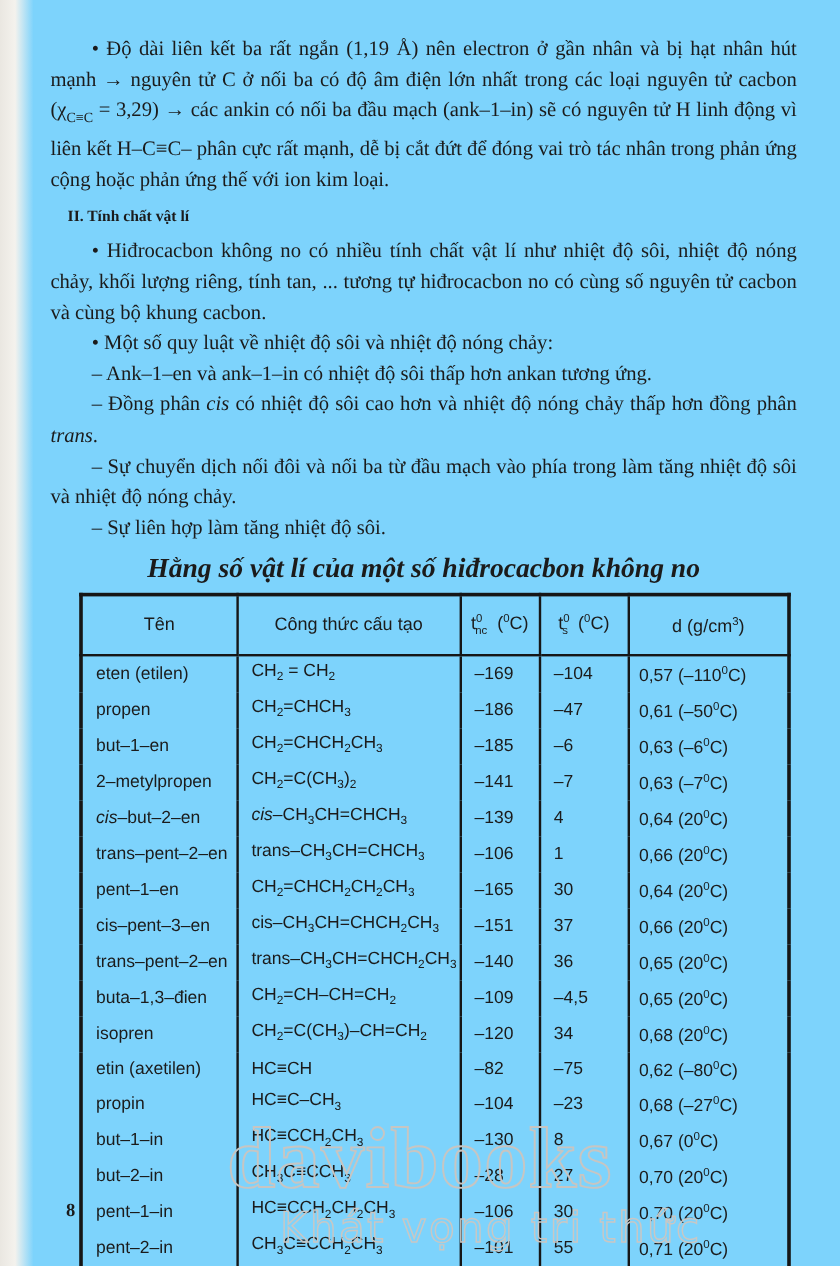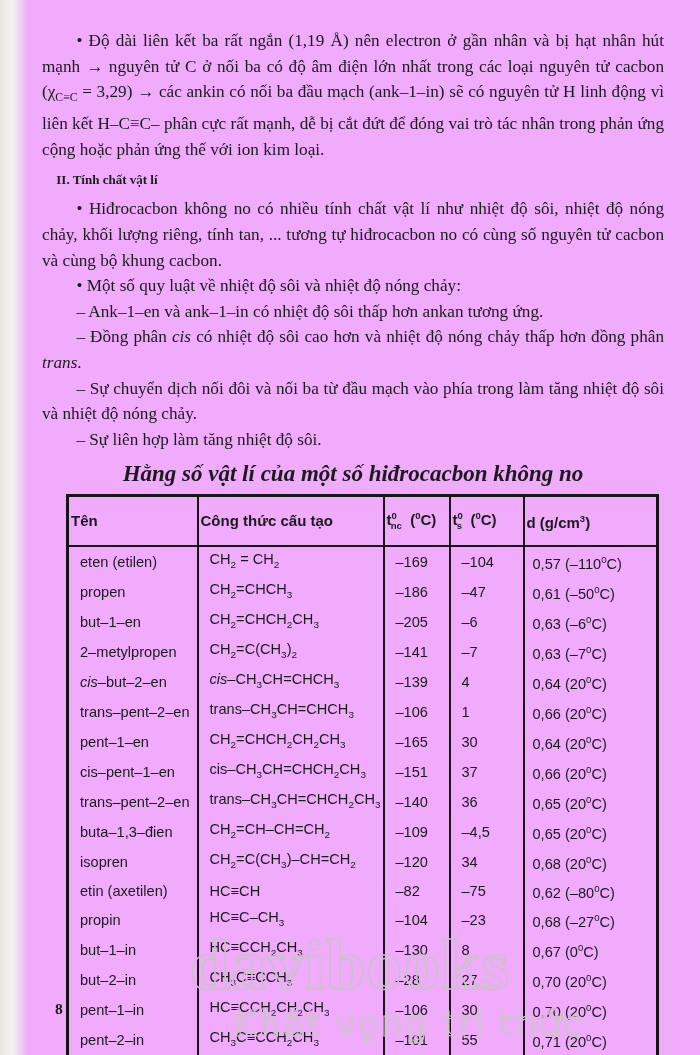--- a/index.html
+++ b/index.html
@@ -1,20 +1,20 @@
 <!DOCTYPE html>
 <html><head>
 <meta charset="utf-8">
 <style>
   * { margin:0; padding:0; box-sizing:border-box; }
   html,body { width:700px; }
   body { font-family:"Liberation Serif","DejaVu Serif",serif; }
   .page {
     position:relative; width:700px; height:1055px; overflow:hidden;
-    background:#f0abfc; color:#1b1b1b;
+    background:#7dd3fc; color:#1b1b1b;
   }
   .left-edge {
     position:absolute; left:0; top:0; bottom:0; width:28px;
     background:linear-gradient(90deg,#eae7e1 0%,#f4f2ed 45%,rgba(250,248,244,0) 100%);
   }
   .content {
     position:absolute; left:42px; right:36px; top:28px;
   }
   p.bullet, p.dash {
     text-align:justify; text-indent:2em;
@@ -30,21 +30,21 @@
   }
   table {
     border-collapse:collapse; table-layout:fixed;
     width:592px; margin-left:24px;
     border:3px solid #161616;
     font-family:"Liberation Sans","DejaVu Sans",sans-serif;
     background:transparent;
   }
   thead th {
     border-bottom:2.5px solid #161616;
-    font-size:15px; font-weight:bold; text-align:left;
+    font-size:15px; font-weight:normal; text-align:center;
     padding:9px 2px; line-height:20px;
   }
   th + th, td + td { border-left:2px solid #161616; }
   tbody td {
     font-size:14.6px; line-height:24.1px;
     padding:0 4px 0 11px; white-space:nowrap; overflow:hidden;
   }
   tbody td.col-d { padding-left:8px; }
   sub { font-size:68%; }
   sup { font-size:66%; }
@@ -119,21 +119,21 @@
           <tr>
             <td class="col-name">propen</td>
             <td class="col-formula">CH<sub>2</sub>=CHCH<sub>3</sub></td>
             <td class="col-tnc">–186</td>
             <td class="col-ts">–47</td>
             <td class="col-d">0,61 (–50<sup>0</sup>C)</td>
           </tr>
           <tr>
             <td class="col-name">but–1–en</td>
             <td class="col-formula">CH<sub>2</sub>=CHCH<sub>2</sub>CH<sub>3</sub></td>
-            <td class="col-tnc">–205</td>
+            <td class="col-tnc">–185</td>
             <td class="col-ts">–6</td>
             <td class="col-d">0,63 (–6<sup>0</sup>C)</td>
           </tr>
           <tr>
             <td class="col-name">2–metylpropen</td>
             <td class="col-formula">CH<sub>2</sub>=C(CH<sub>3</sub>)<sub>2</sub></td>
             <td class="col-tnc">–141</td>
             <td class="col-ts">–7</td>
             <td class="col-d">0,63 (–7<sup>0</sup>C)</td>
           </tr>
@@ -152,21 +152,21 @@
             <td class="col-d">0,66 (20<sup>0</sup>C)</td>
           </tr>
           <tr>
             <td class="col-name">pent–1–en</td>
             <td class="col-formula">CH<sub>2</sub>=CHCH<sub>2</sub>CH<sub>2</sub>CH<sub>3</sub></td>
             <td class="col-tnc">–165</td>
             <td class="col-ts">30</td>
             <td class="col-d">0,64 (20<sup>0</sup>C)</td>
           </tr>
           <tr>
-            <td class="col-name">cis–pent–1–en</td>
+            <td class="col-name">cis–pent–3–en</td>
             <td class="col-formula">cis–CH<sub>3</sub>CH=CHCH<sub>2</sub>CH<sub>3</sub></td>
             <td class="col-tnc">–151</td>
             <td class="col-ts">37</td>
             <td class="col-d">0,66 (20<sup>0</sup>C)</td>
           </tr>
           <tr>
             <td class="col-name">trans–pent–2–en</td>
             <td class="col-formula">trans–CH<sub>3</sub>CH=CHCH<sub>2</sub>CH<sub>3</sub></td>
             <td class="col-tnc">–140</td>
             <td class="col-ts">36</td>

